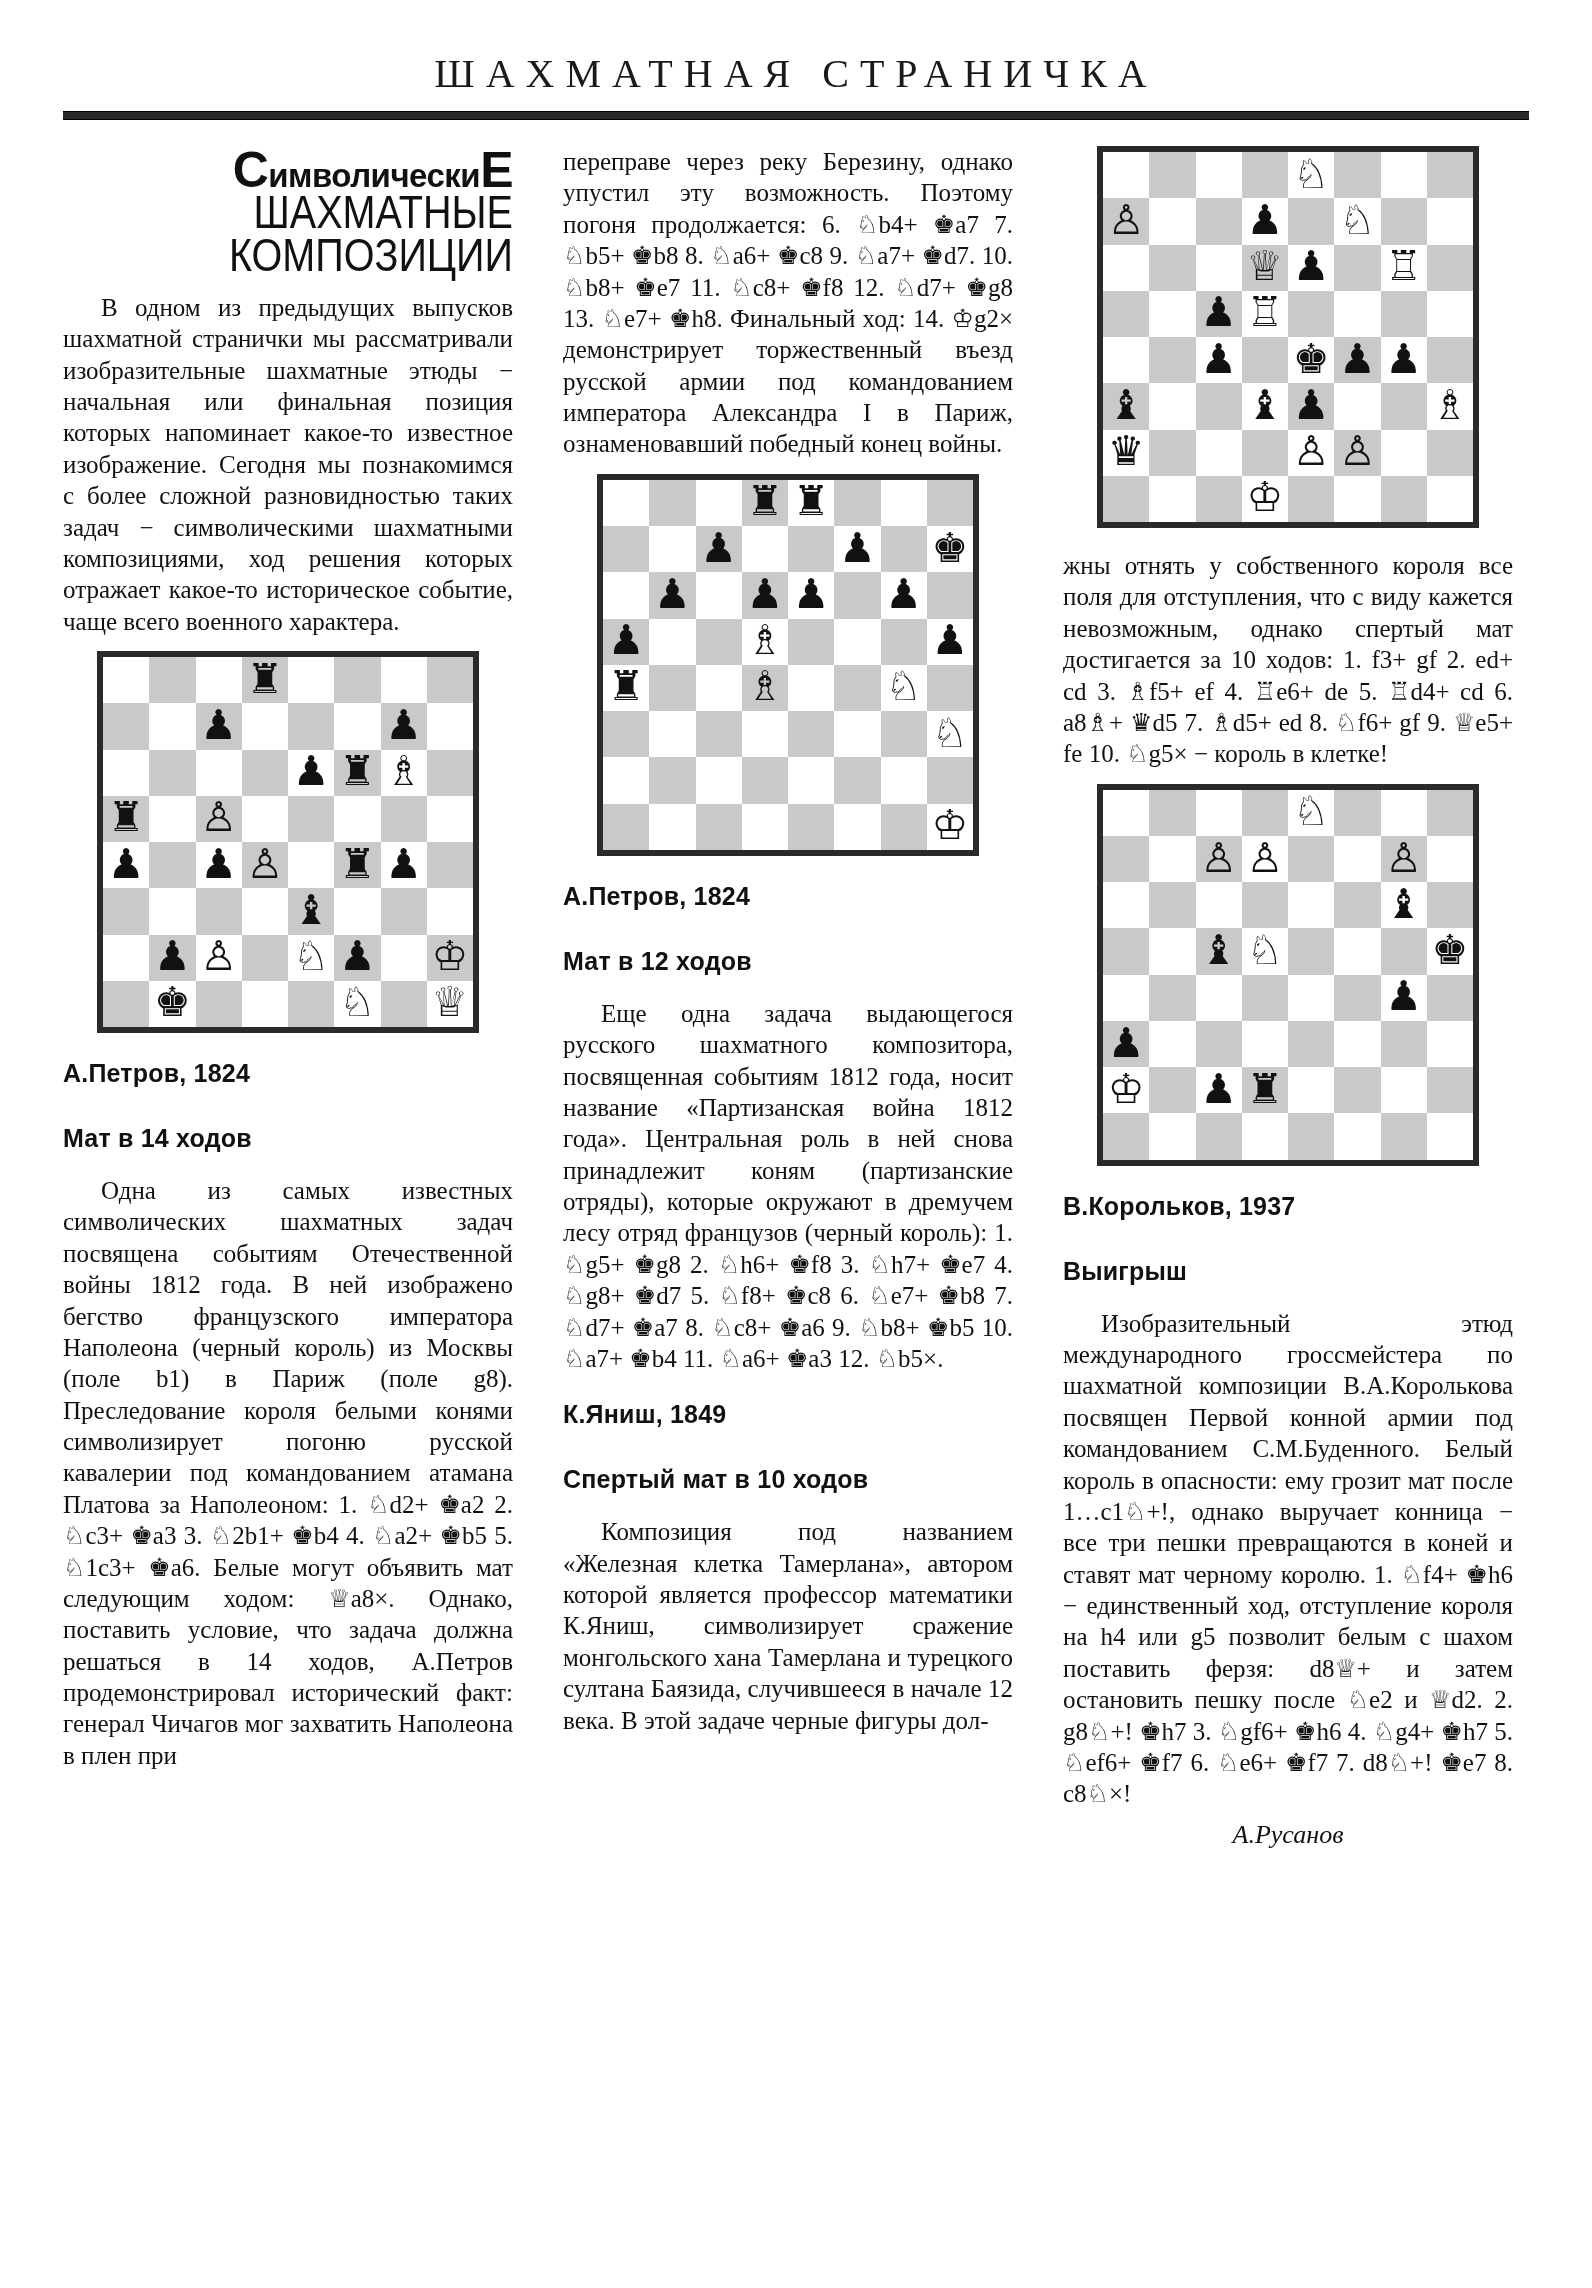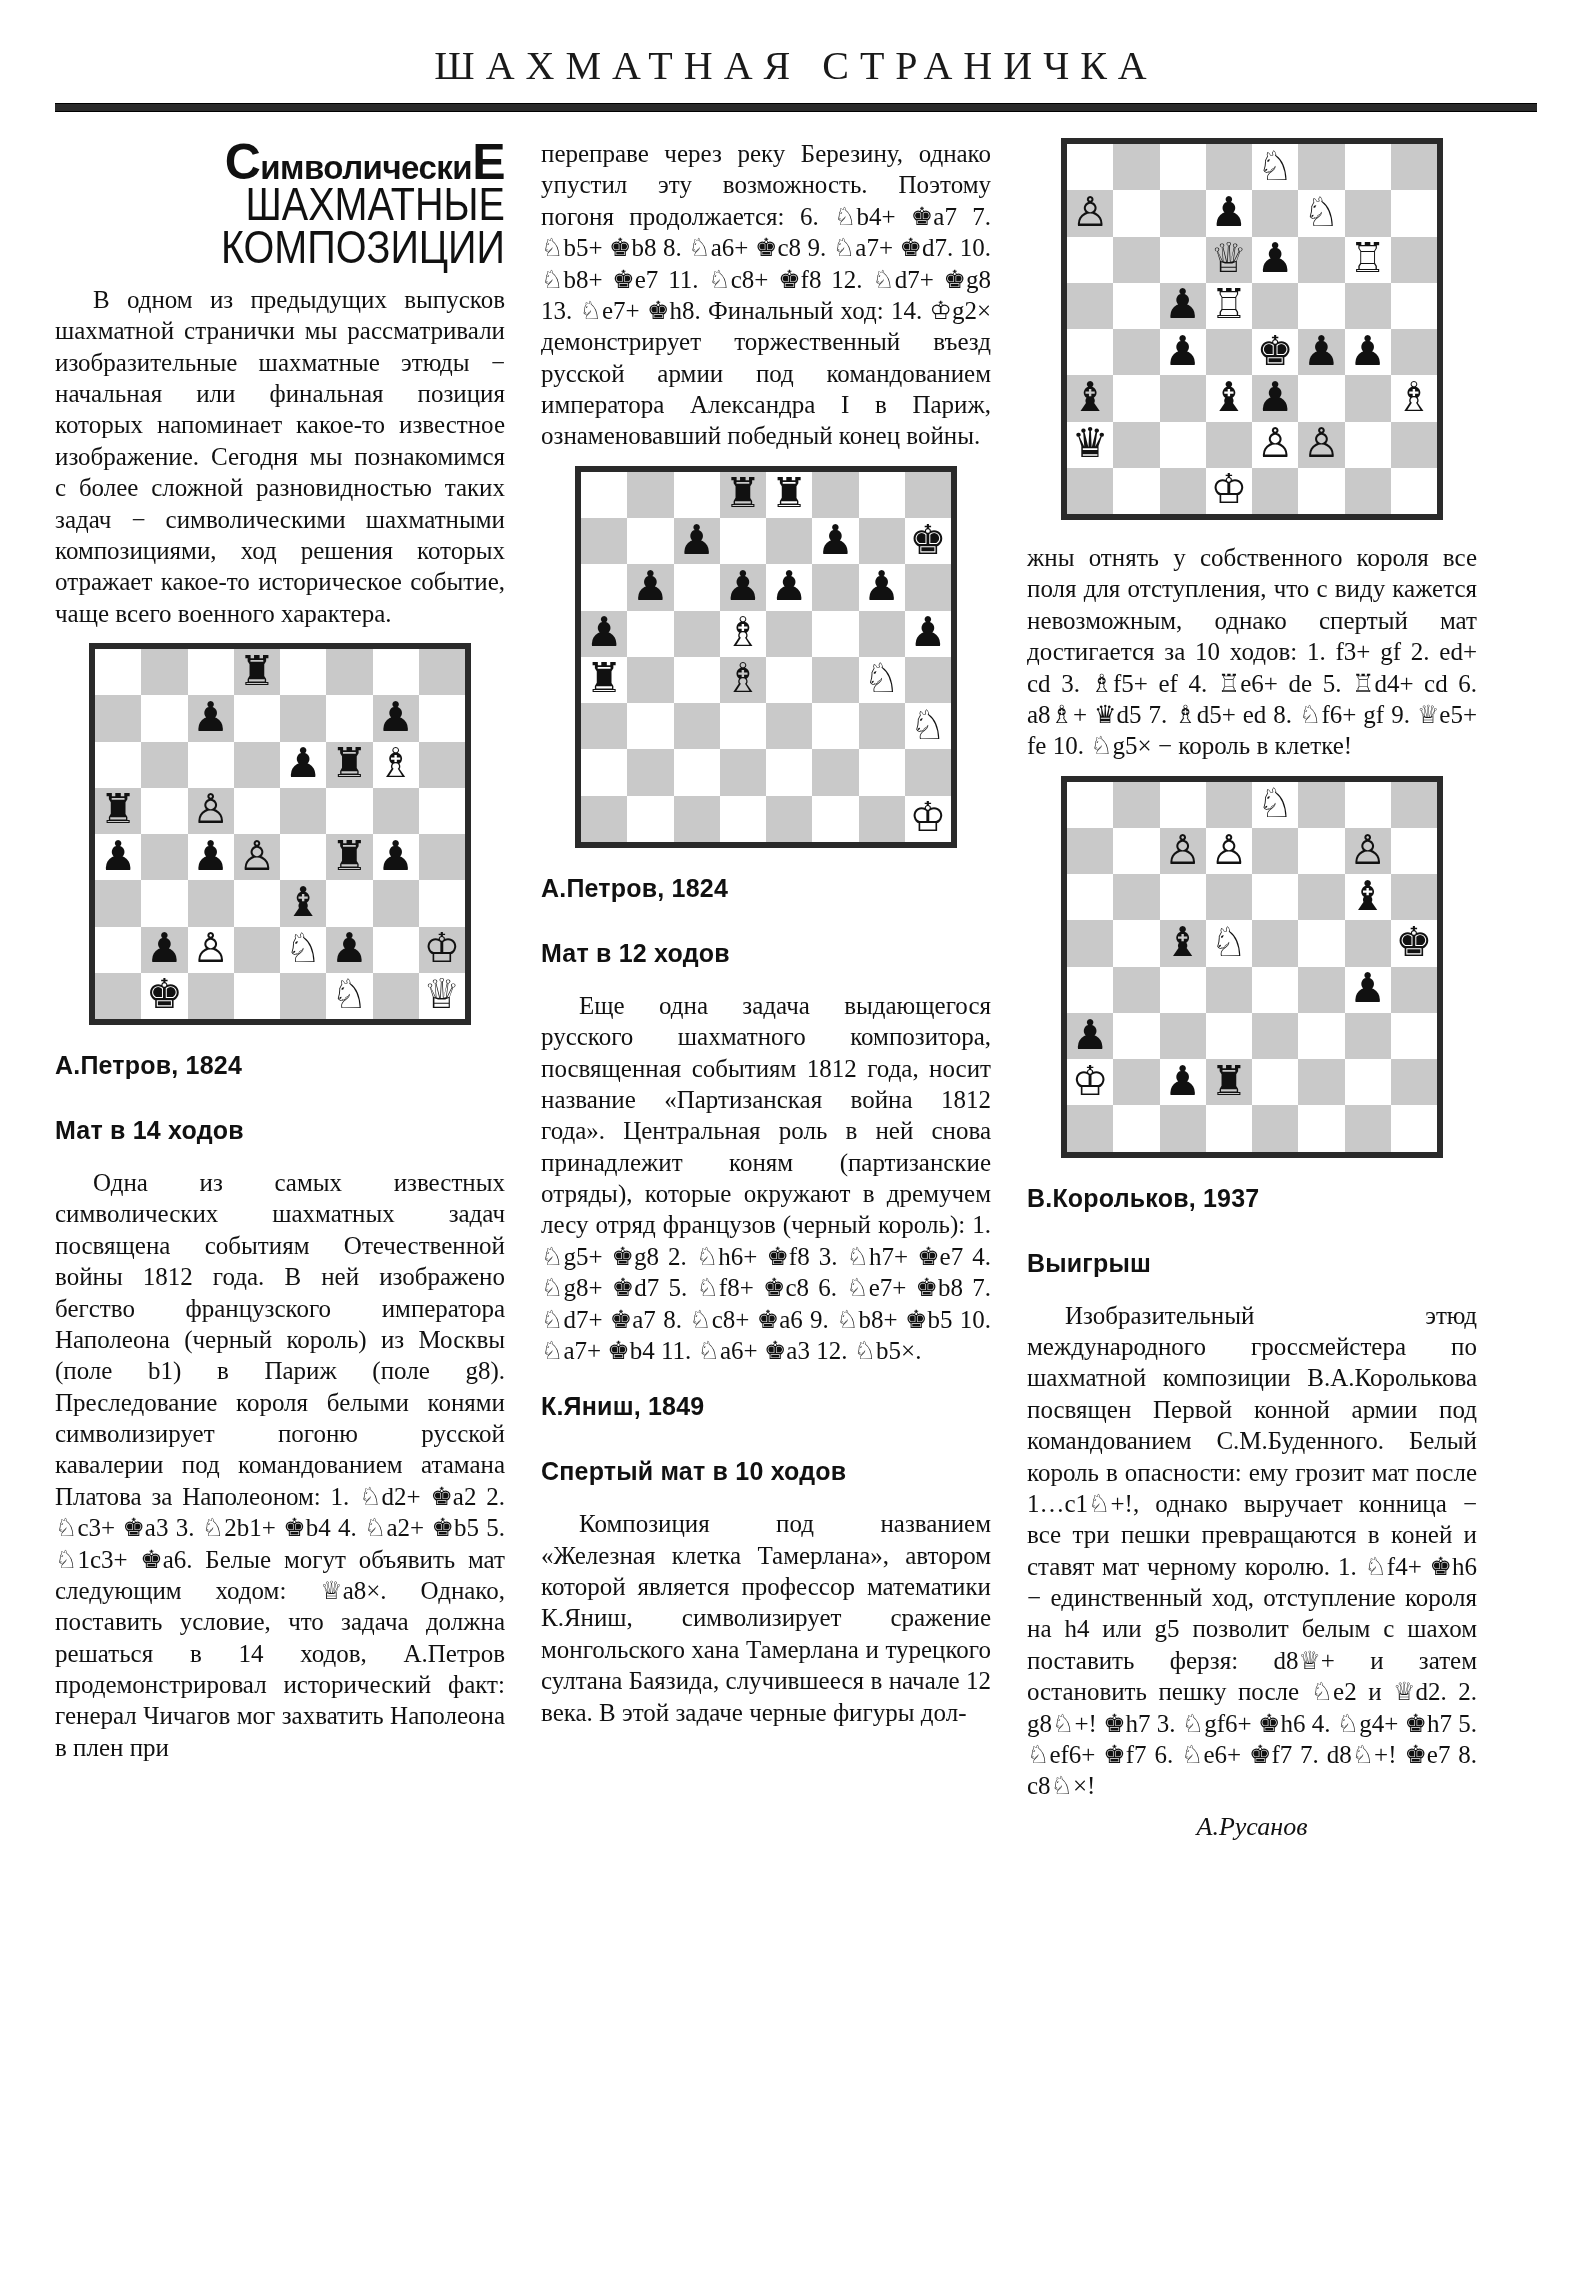--- a/index.html
+++ b/index.html
@@ -2,42 +2,42 @@
 <html><head>
 <meta charset="utf-8">
 <style>
   html,body{margin:0;padding:0;background:#ffffff;}
   body{
     width:1592px;height:2289px;
     font-family:"Liberation Serif","DejaVu Serif",serif;
     color:#111;
     -webkit-font-smoothing:antialiased;
   }
-  .page{position:relative;width:1592px;height:2289px;box-sizing:border-box;padding:0;}
+  .page{position:relative;width:1592px;height:2289px;box-sizing:border-box;padding:8px;}
 
   
   .masthead{
     text-align:center;
     font-family:"Liberation Serif","DejaVu Serif",serif;
     font-size:40px;
     letter-spacing:11px;
     padding-top:42px;
     color:#1a1a1a;
     font-weight:400;
   }
   .rule{
     height:7px;background:#2a2a2a;
     margin:14px 55px 0 55px;
     border-top:1px solid #000;border-bottom:1px solid #000;
   }
 
   
   .cols{
     display:flex;
-    gap:36px;
+    gap:50px;
     padding:26px 55px 0 55px;
     box-sizing:border-box;
   }
   .col{width:450px;flex:0 0 450px;}
 
   
   .headline{margin:4px 0 16px 0;text-align:right;}
   .hl1{
     font-family:"Liberation Sans","DejaVu Sans",sans-serif;
     font-weight:bold;

